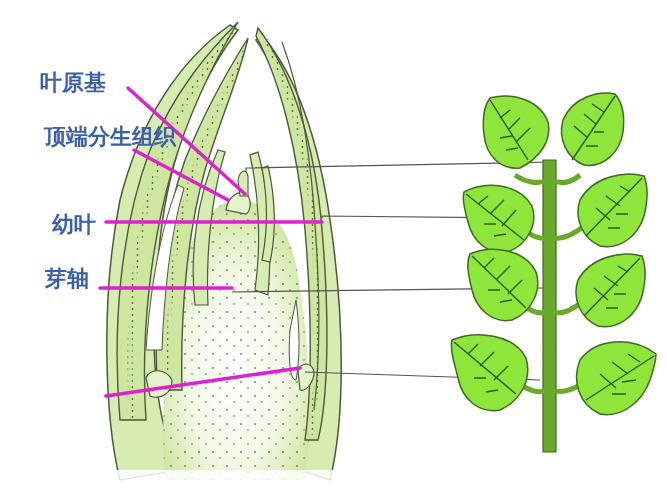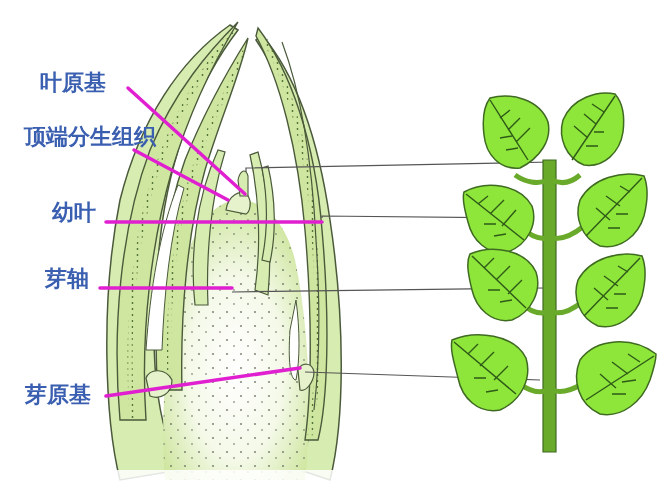--- a/index.html
+++ b/index.html
@@ -109,17 +109,16 @@
       <line x1="128" y1="88" x2="245" y2="194"></line>
       <line x1="134" y1="150" x2="228" y2="200"></line>
       <line x1="106" y1="222" x2="322" y2="222"></line>
       <line x1="100" y1="288" x2="232" y2="288"></line>
       <line x1="106" y1="396" x2="300" y2="368"></line>
     </g>
   </svg>
 
   
   <div class="label" style="left:40px; top:68px;">叶原基</div>
-  <div class="label" style="left:24px; top:122px;">顶端分生组织</div>
-  <div class="label" style="left:52px; top:198px;">幼叶</div>
+  <div class="label" style="left:44px; top:122px;">顶端分生组织</div>
+  <div class="label" style="left:52px; top:210px;">幼叶</div>
   <div class="label" style="left:45px; top:264px;">芽轴</div>
-  <div class="label" style="left:25px; top:380px;">芽原基</div>
 </div>
 
 </body></html>

